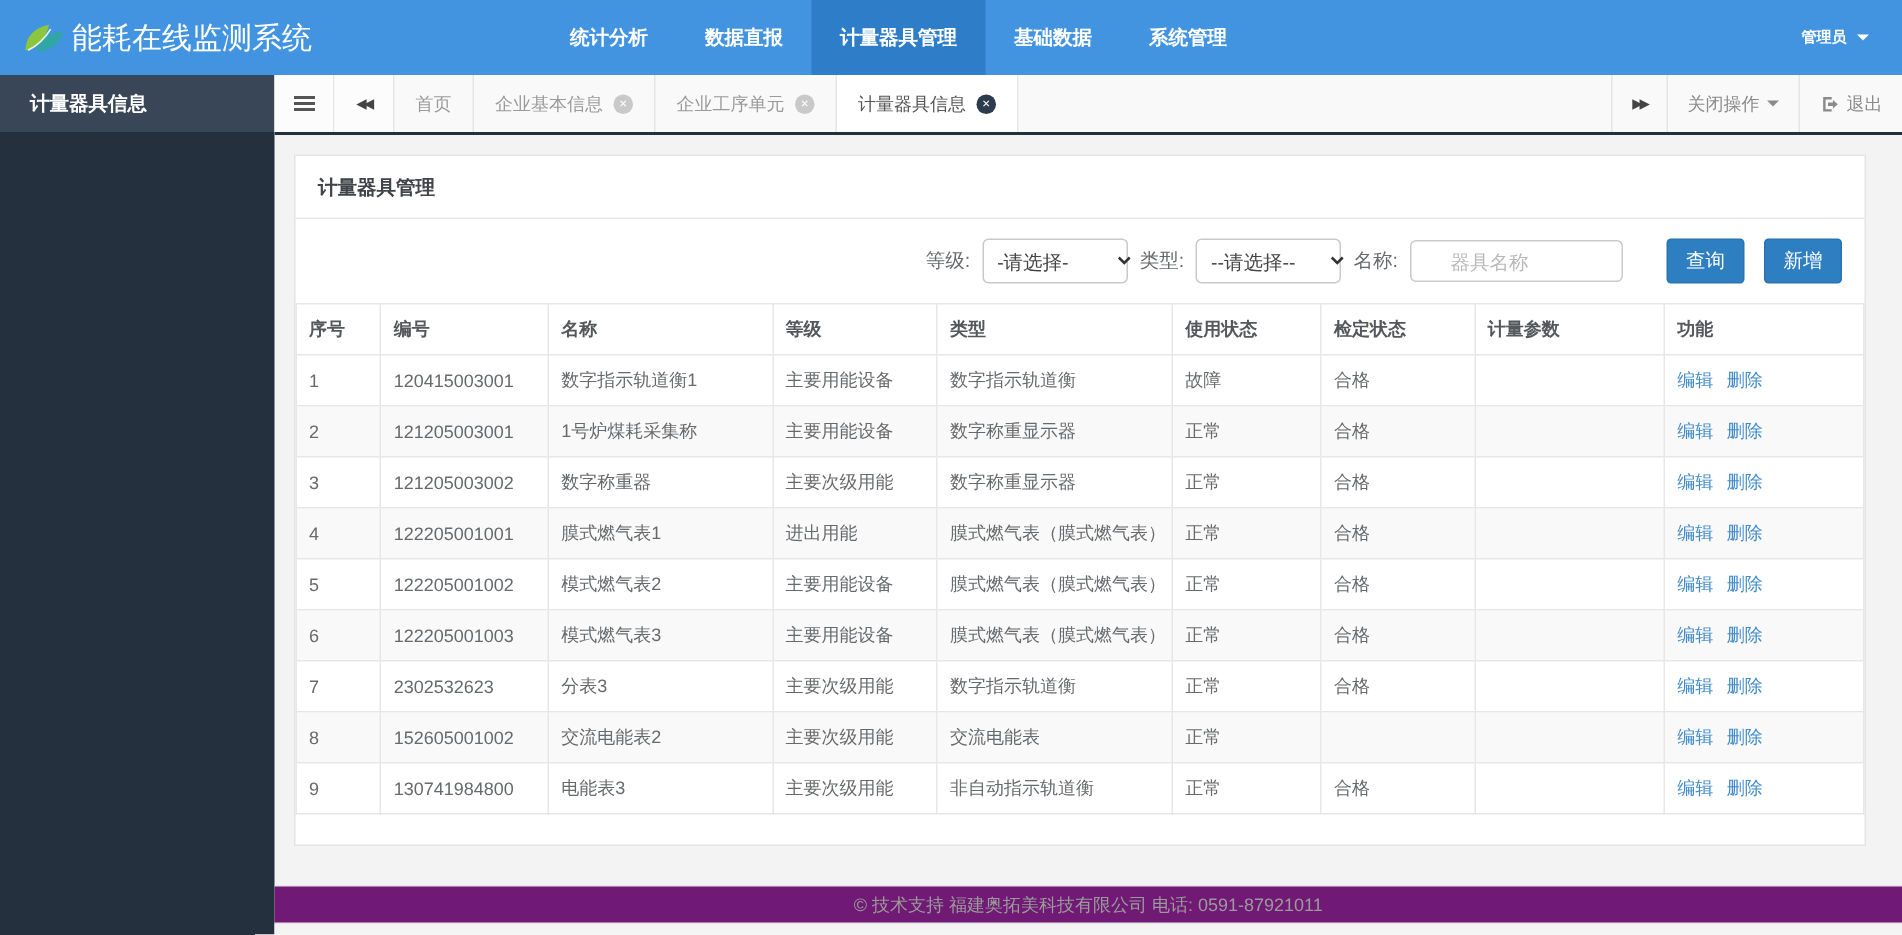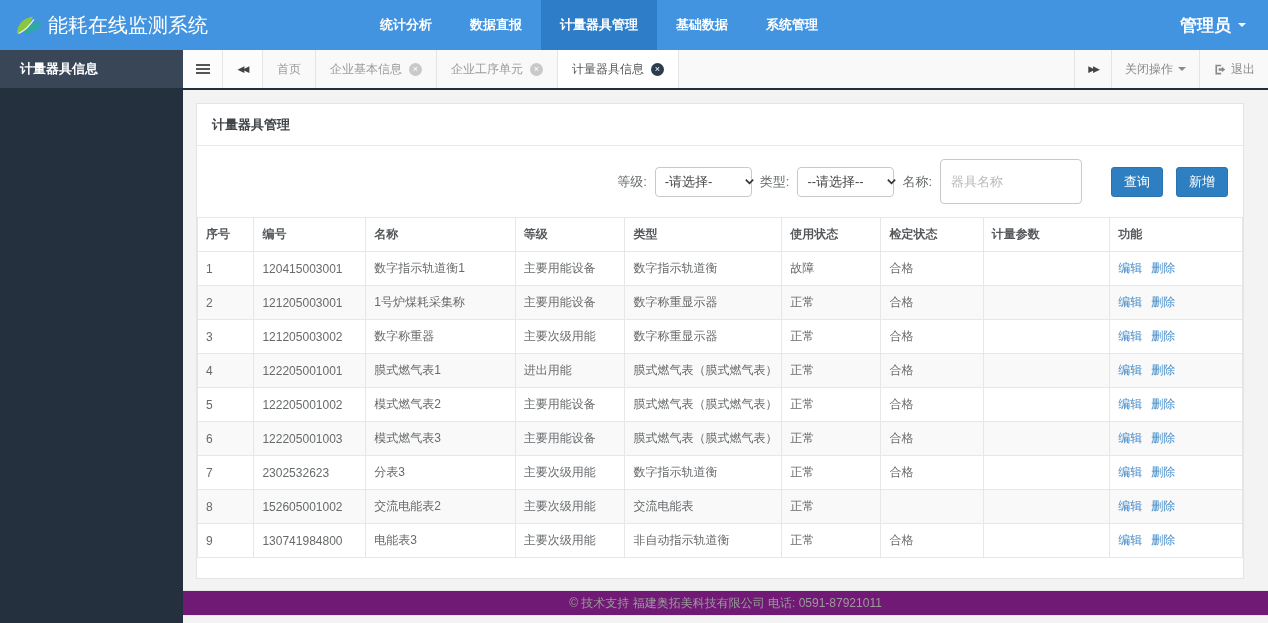--- a/index.html
+++ b/index.html
@@ -8,21 +8,21 @@
     font-family: "Liberation Sans", "DejaVu Sans", sans-serif;
     background: #f3f3f4;
     font-size: 13px;
   }
   
   .navbar { height: 50px; background: var(--nav-bg, #4294e0); display: flex; align-items: stretch; color: #fff; }
   .brand { display: flex; align-items: center; gap: 3px; padding: 0 15px; font-size: 20px; white-space: nowrap; }
   .nav-menu { display: flex; margin-left: 138px; }
   .nav-item { line-height: 50px; padding: 0 19px; font-size: 13px; font-weight: bold; color: #fff; cursor: pointer; }
   .nav-item.active { background: var(--nav-active, #2e7dc9); }
-  .user-menu { margin-left: auto; display: flex; align-items: center; gap: 7px; padding: 0 22px; font-size: 17px; font-weight: bold; cursor: pointer; }
+  .user-menu { margin-left: auto; display: flex; align-items: center; gap: 7px; padding: 0 22px; font-size: 10px; font-weight: bold; cursor: pointer; }
   .caret-down { width: 0; height: 0; border-left: 4px solid transparent; border-right: 4px solid transparent; border-top: 4px solid currentColor; display: inline-block; }
   
   .layout { display: flex; height: 573px; }
   .sidebar { width: 183px; flex-shrink: 0; background: var(--sidebar-bg, #25303f); }
   .sidebar-item { height: 38px; line-height: 38px; padding-left: 20px; background: var(--sidebar-item-bg, #384658); color: #fff; font-size: 13px; font-weight: bold; cursor: pointer; }
   .main { flex: 1; min-width: 0; display: flex; flex-direction: column; }
   
   .tabbar { height: 40px; background: #f9f9f9; border-bottom: 2px solid #22303e; display: flex; align-items: stretch; font-size: 12px; color: #888; }
   .tab-tool { width: 40px; display: flex; align-items: center; justify-content: center; border-right: 1px solid #e5e5e5; cursor: pointer; color: #555; background: #fcfcfc; }
   .hamburger { width: 14px; height: 10px; border-top: 2px solid #555; border-bottom: 2px solid #555; position: relative; }
@@ -37,21 +37,21 @@
   .tabbar-right > * { display: flex; align-items: center; gap: 5px; padding: 0 13px; border-left: 1px solid #e5e5e5; cursor: pointer; color: #8a8a8a; }
   
   .content { flex: 1; padding: 13px 24px 0 13px; overflow: hidden; }
   .panel { background: #fff; border: 1px solid #e4e4e4; padding-bottom: 20px; }
   .panel-title { padding: 12px 15px 11px; font-size: 13px; font-weight: bold; color: #404448; border-bottom: 1px solid #e7eaec; }
   .filter-row { display: flex; justify-content: flex-end; align-items: center; gap: 8px; padding: 13px 15px; font-size: 13px; color: #676a6c; }
   .select-wrap { position: relative; display: inline-block; }
   select { appearance: none; -webkit-appearance: none; height: 30px; border: 1px solid #c9c9c9; border-radius: 4px; background: #fff; padding: 0 26px 0 9px; font-size: 13px; color: #444; min-width: 97px; font-family: inherit; }
   .chev { position: absolute; right: 8px; top: 9px; pointer-events: none; width: 0; height: 0; }
   .chev svg { display: block; }
-  input[type=text] { height: 45px; border: 1px solid #c9c9c9; border-radius: 4px; padding: 0 10px; font-size: 13px; width: 142px; color: #555; font-family: inherit; }
+  input[type=text] { height: 28px; border: 1px solid #c9c9c9; border-radius: 4px; padding: 0 26px; font-size: 13px; width: 142px; color: #555; font-family: inherit; }
   input[type=text]::placeholder { color: #b9b9b9; }
   .btn { height: 30px; padding: 0 12px; background: var(--accent, #2e7fc1); border: 1px solid var(--accent-border, #2a73af); color: #fff; font-size: 13px; border-radius: 3px; cursor: pointer; margin-left: 5px; font-family: inherit; }
   
   table { width: 100%; border-collapse: collapse; font-size: 12px; color: #676a6c; table-layout: fixed; }
   th, td { border: 1px solid #e7e7e7; padding: 8px 8px; text-align: left; overflow: hidden; white-space: nowrap; }
   th { color: #55585b; font-weight: bold; background: #fff; }
   tbody tr:nth-child(even) { background: #f9f9f9; }
   td a { color: var(--link, #428bca); text-decoration: none; margin-right: 9px; cursor: pointer; }
   
   .footer { background: #701a75; border-top: 1px solid #e7e7e7; border-bottom: 1px solid #e7e7e7; height: 26px; line-height: 25px; text-align: center; font-size: 12px; color: #9b9b9b; margin-top: auto; }

